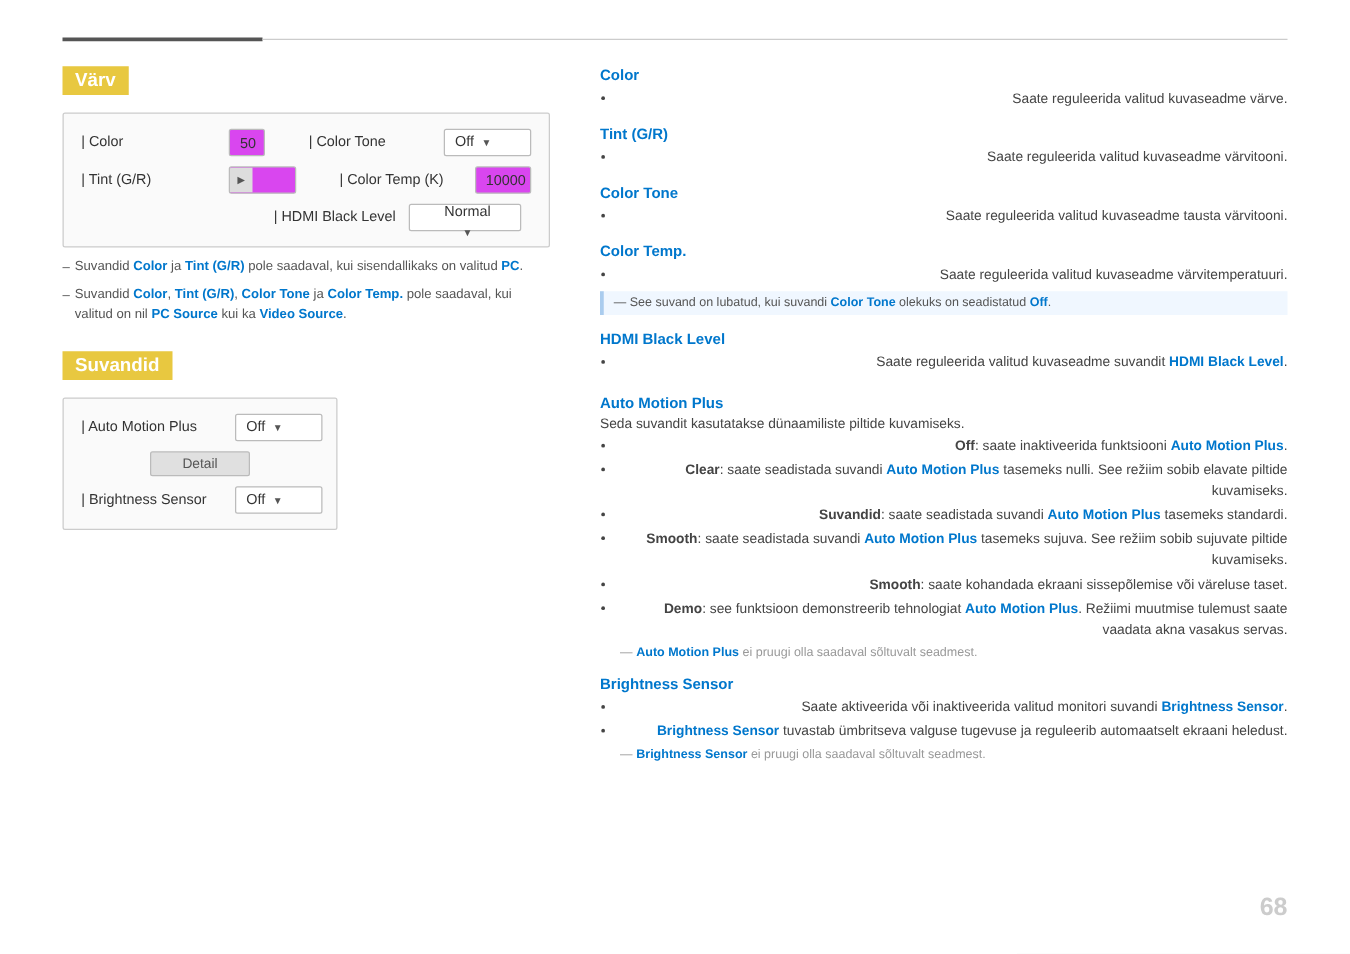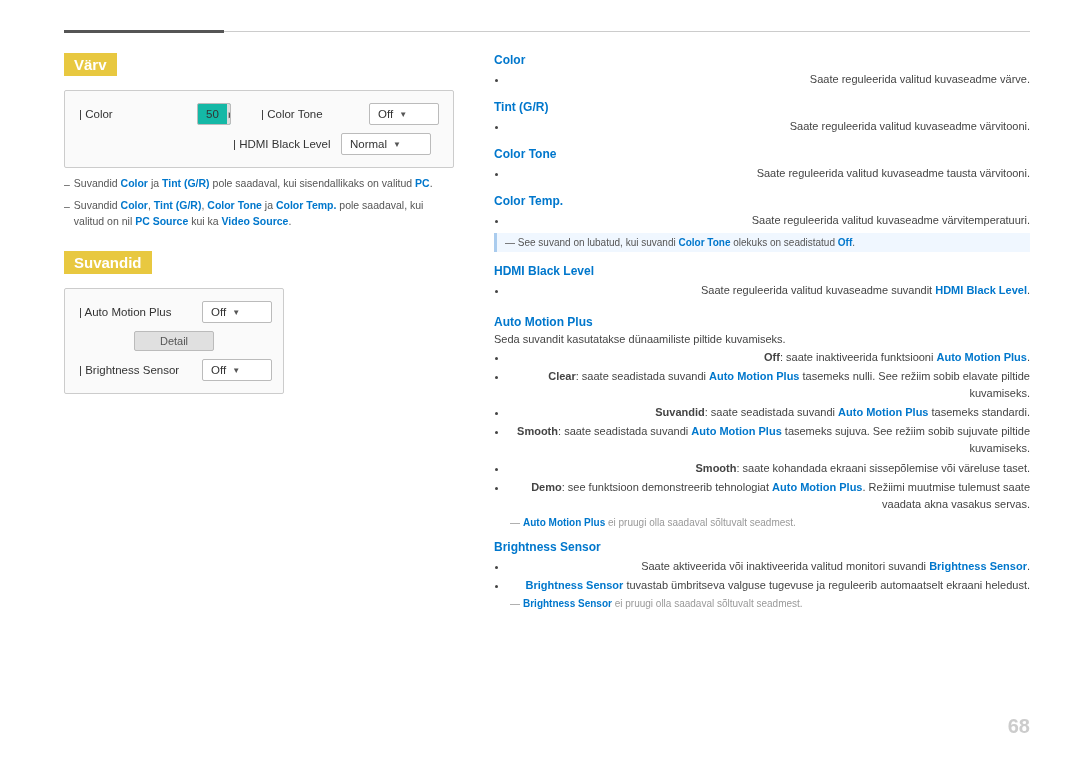--- a/index.html
+++ b/index.html
@@ -10,21 +10,21 @@
       color: #333;
       width: 1080px;
       height: 763px;
       overflow: hidden;
       position: relative;
     }
     .page {
       background: #fff;
       width: 1080px;
       height: 763px;
-      padding: 30px 50px 30px 64px;
+      padding: 30px 50px 30px 50px;
       position: relative;
     }
     .two-col {
       display: flex;
       gap: 40px;
     }
     .left-col {
       width: 390px;
       flex-shrink: 0;
     }
@@ -55,26 +55,26 @@
     }
     .setting-row:last-child { margin-bottom: 0; }
     .setting-label {
       font-size: 11.5px;
       color: #333;
       width: 110px;
       flex-shrink: 0;
     }
     .num-control {
       display: flex;
-      align-items: center;
       border: 1px solid #bbb;
-      background: #14b8a6;
+      background: #d946ef;
       border-radius: 2px;
       height: 22px;
       overflow: hidden;
+      flex-direction: column;
     }
     .num-control span {
       padding: 0 8px;
       font-size: 11.5px;
       line-height: 22px;
     }
     .num-control button {
       border: none;
       background: #ddd;
       width: 18px;
@@ -98,20 +98,21 @@
       gap: 6px;
       min-width: 70px;
       cursor: pointer;
     }
     .dropdown .arrow {
       font-size: 8px;
       color: #555;
     }
     .dropdown-wide {
       min-width: 90px;
+      flex-direction: column;
     }
     .note-line {
       font-size: 10.5px;
       color: #555;
       margin-bottom: 5px;
       line-height: 1.5;
       display: flex;
       align-items: flex-start;
       gap: 4px;
     }
@@ -228,20 +229,33 @@
             <button>►</button>
           </div>
           <span style="width:20px;"></span>
           <span class="setting-label" style="width:100px;">| Color Tone</span>
           <div class="dropdown">
             <span>Off</span>
             <span class="arrow">▼</span>
           </div>
         </div>
 
+        <div class="setting-row">
+          <span class="setting-label">| Tint (G/R)</span>
+          <div class="num-control" style="width:60px;">
+            <span style="width:30px;"></span>
+            <button>►</button>
+          </div>
+          <span style="width:20px;"></span>
+          <span class="setting-label" style="width:100px;">| Color Temp (K)</span>
+          <div class="num-control">
+            <span>10000</span>
+            <button>►</button>
+          </div>
+        </div>
 
         <div class="setting-row">
           <span style="width:118px;"></span>
           <span style="width:20px;"></span>
           <span class="setting-label" style="width:100px;">| HDMI Black Level</span>
           <div class="dropdown dropdown-wide">
             <span>Normal</span>
             <span class="arrow">▼</span>
           </div>
         </div>

